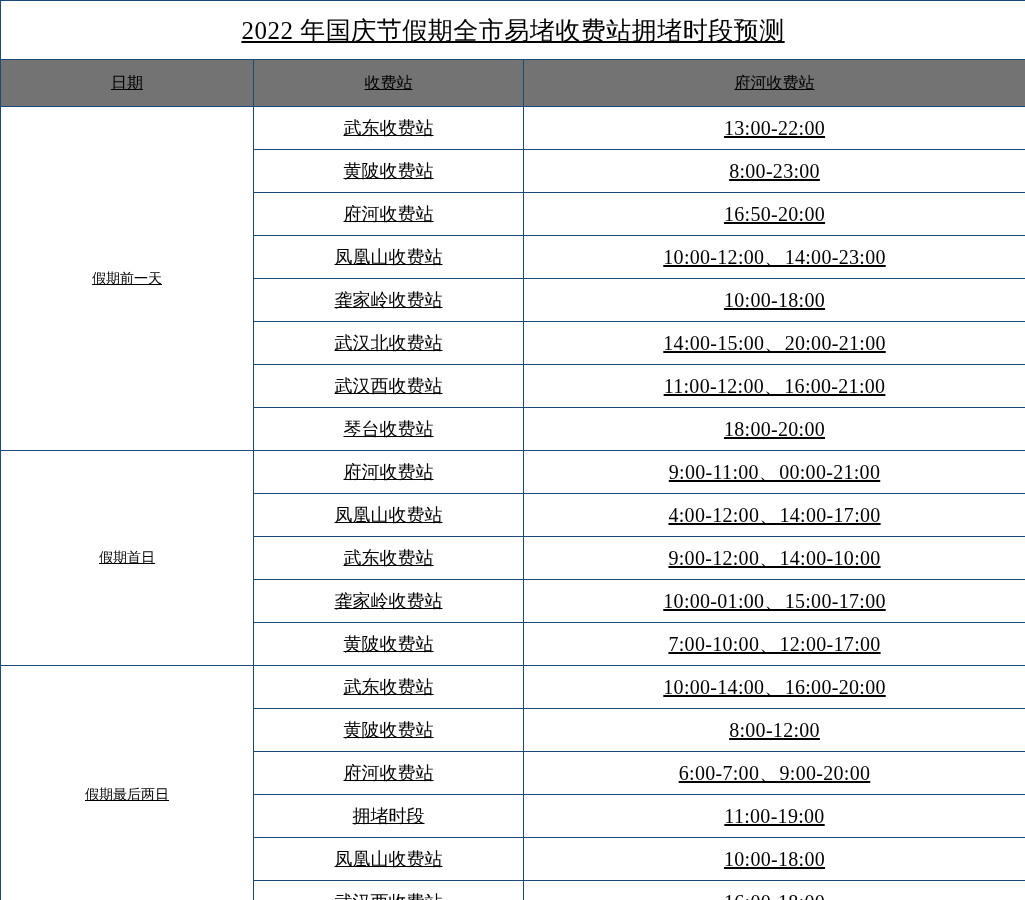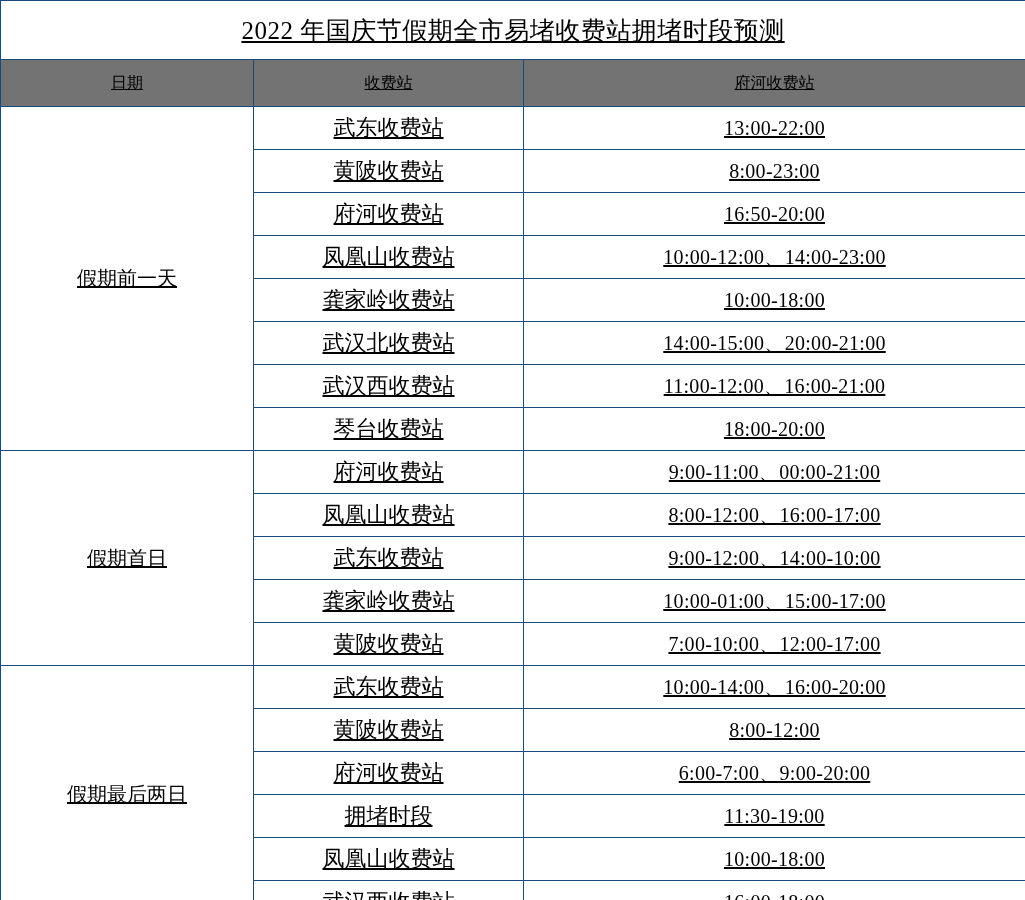--- a/index.html
+++ b/index.html
@@ -45,25 +45,25 @@
     border-bottom: 1px solid #1a4a7a;
     background: #ffffff;
   }
   .hdr-cell {
     height: 46px;
     background: #737373;
     font-size: 16px;
     font-weight: bold;
   }
   .date-cell {
-    font-size: 20px;
+    font-size: 14px;
   }
   .station-cell {
     height: 42px;
-    font-size: 22px;
+    font-size: 18px;
     margin-top: 43px;
   }
   .time-cell {
     height: 42px;
     font-size: 20px;
     font-family: "Liberation Serif", "DejaVu Serif", serif;
     letter-spacing: 0.3px;
   }
   .col-date { width: 253px; }
   .col-station { width: 270px; }
@@ -123,21 +123,21 @@
         <td class="time-cell">18:00-20:00</td>
       </tr>
 
       <tr>
         <td class="date-cell" rowspan="5">假期首日</td>
         <td class="station-cell">府河收费站</td>
         <td class="time-cell">9:00-11:00、00:00-21:00</td>
       </tr>
       <tr>
         <td class="station-cell">凤凰山收费站</td>
-        <td class="time-cell">8:00-12:00、16:00-17:00</td>
+        <td class="time-cell">4:00-12:00、14:00-17:00</td>
       </tr>
       <tr>
         <td class="station-cell">武东收费站</td>
         <td class="time-cell">9:00-12:00、14:00-10:00</td>
       </tr>
       <tr>
         <td class="station-cell">龚家岭收费站</td>
         <td class="time-cell">10:00-01:00、15:00-17:00</td>
       </tr>
       <tr>
@@ -153,21 +153,21 @@
       <tr>
         <td class="station-cell">黄陂收费站</td>
         <td class="time-cell">8:00-12:00</td>
       </tr>
       <tr>
         <td class="station-cell">府河收费站</td>
         <td class="time-cell">6:00-7:00、9:00-20:00</td>
       </tr>
       <tr>
         <td class="station-cell">拥堵时段</td>
-        <td class="time-cell">11:30-19:00</td>
+        <td class="time-cell">11:00-19:00</td>
       </tr>
       <tr>
         <td class="station-cell">凤凰山收费站</td>
         <td class="time-cell">10:00-18:00</td>
       </tr>
       <tr>
         <td class="station-cell">武汉西收费站</td>
         <td class="time-cell">16:00-18:00</td>
       </tr>
     </tbody>

